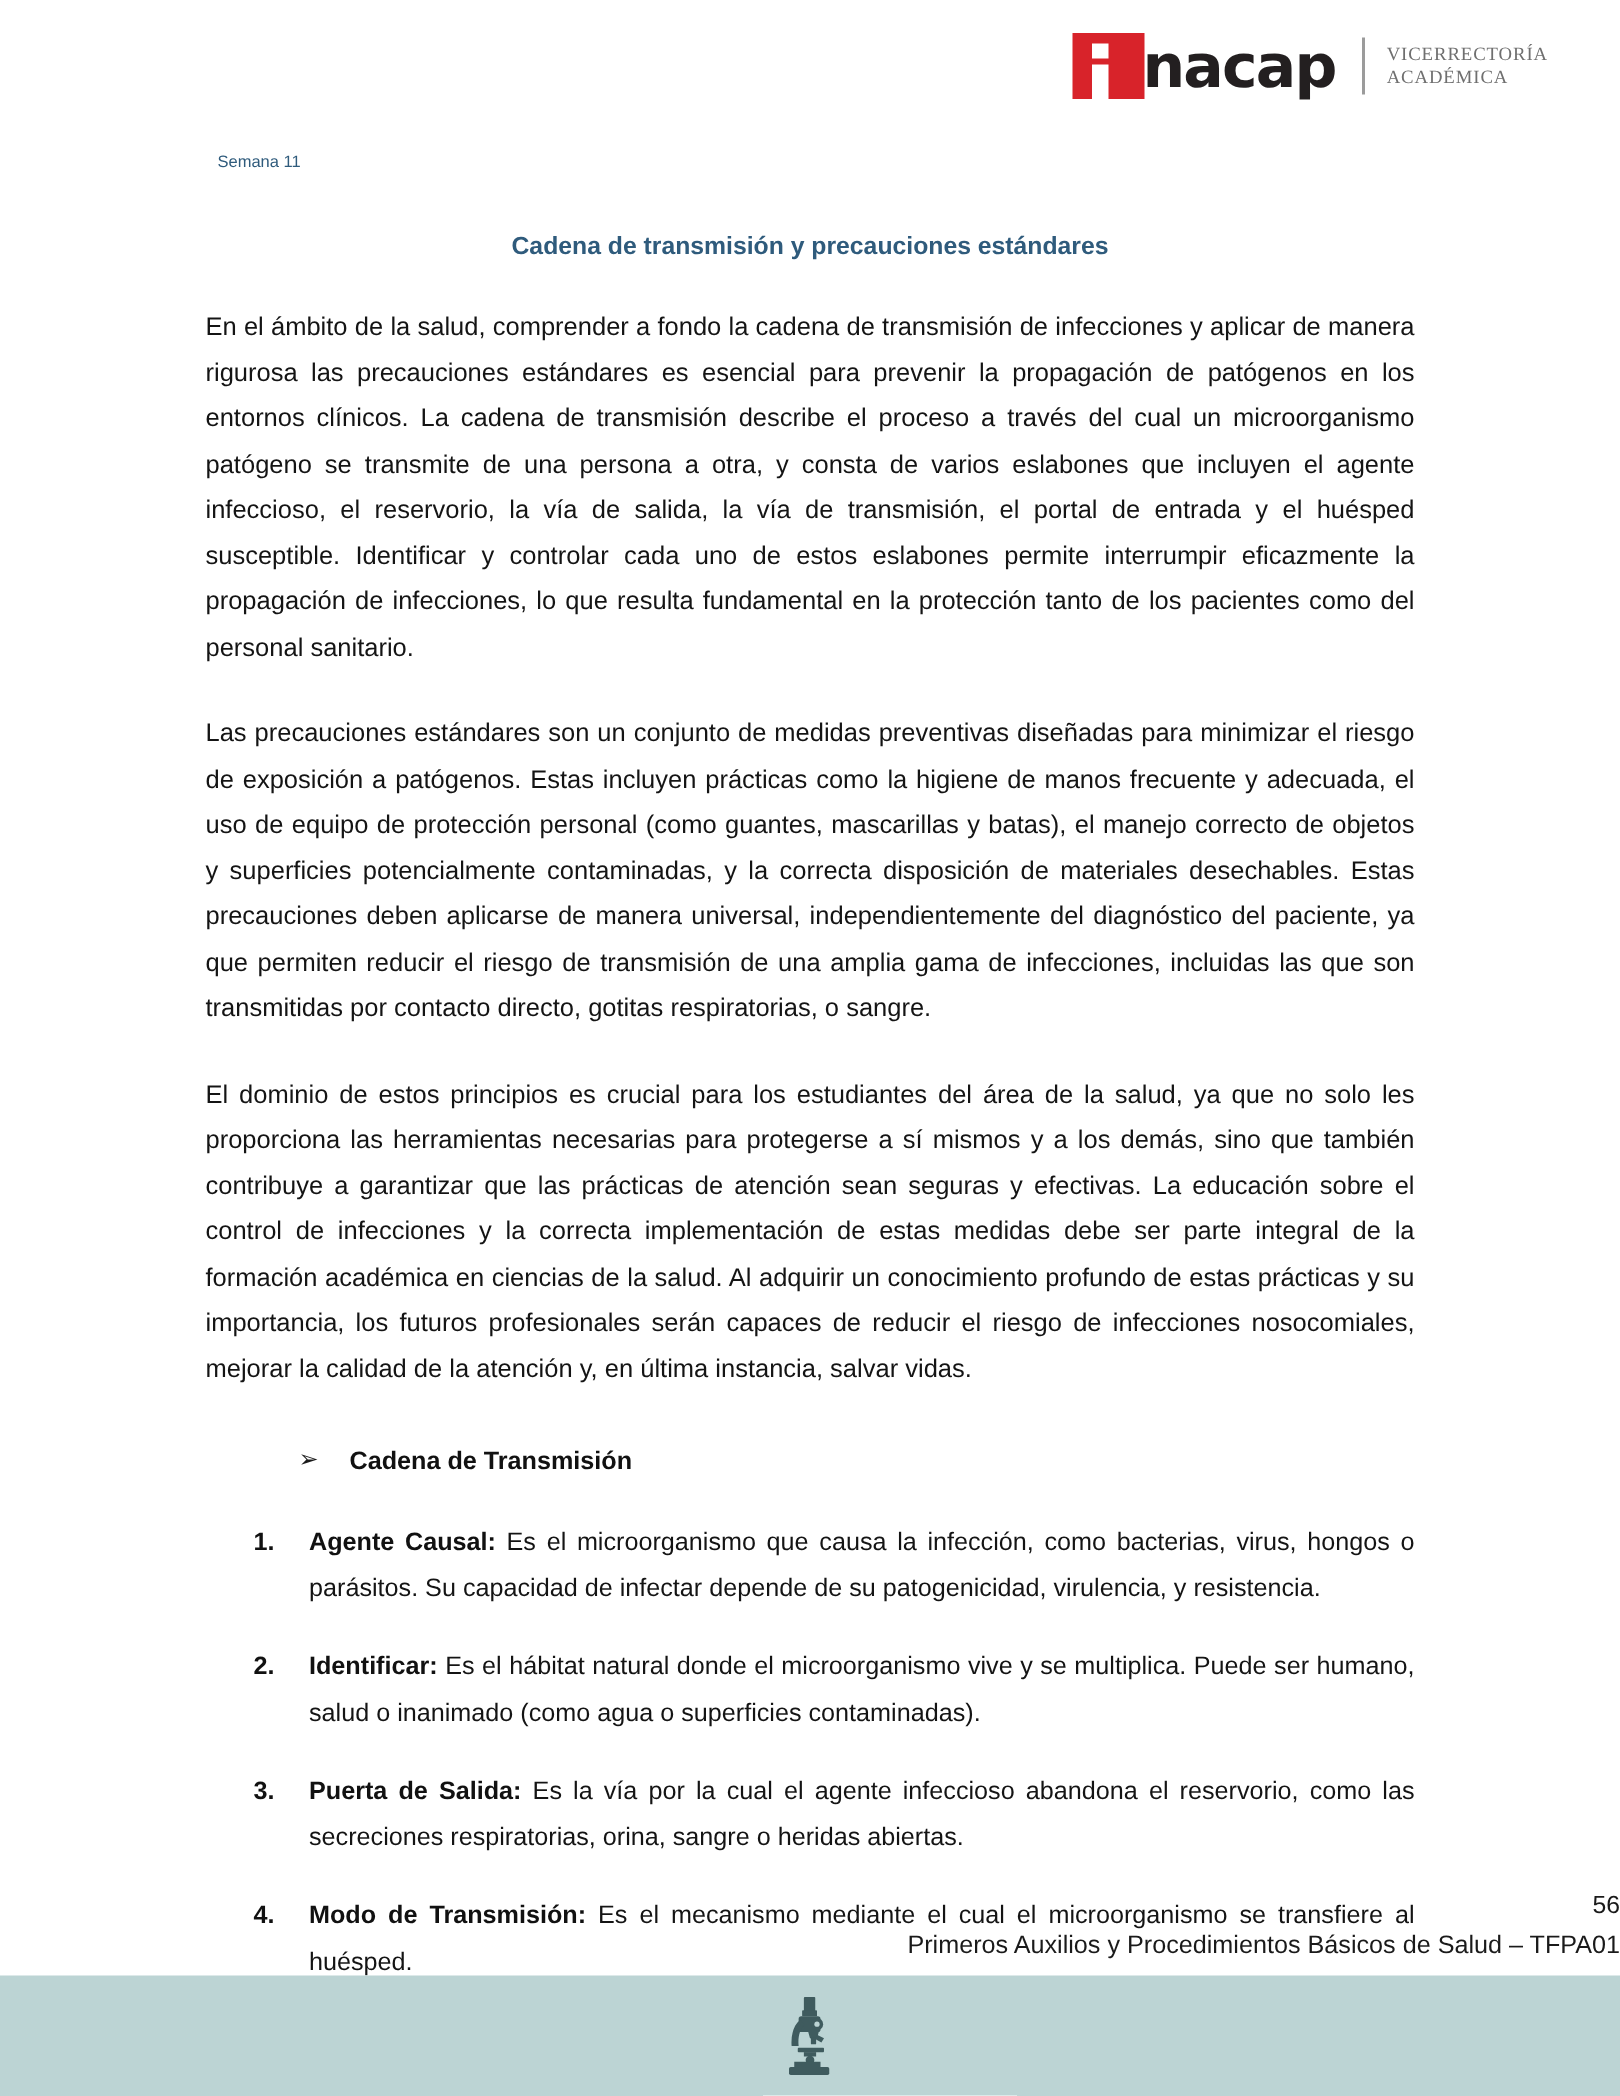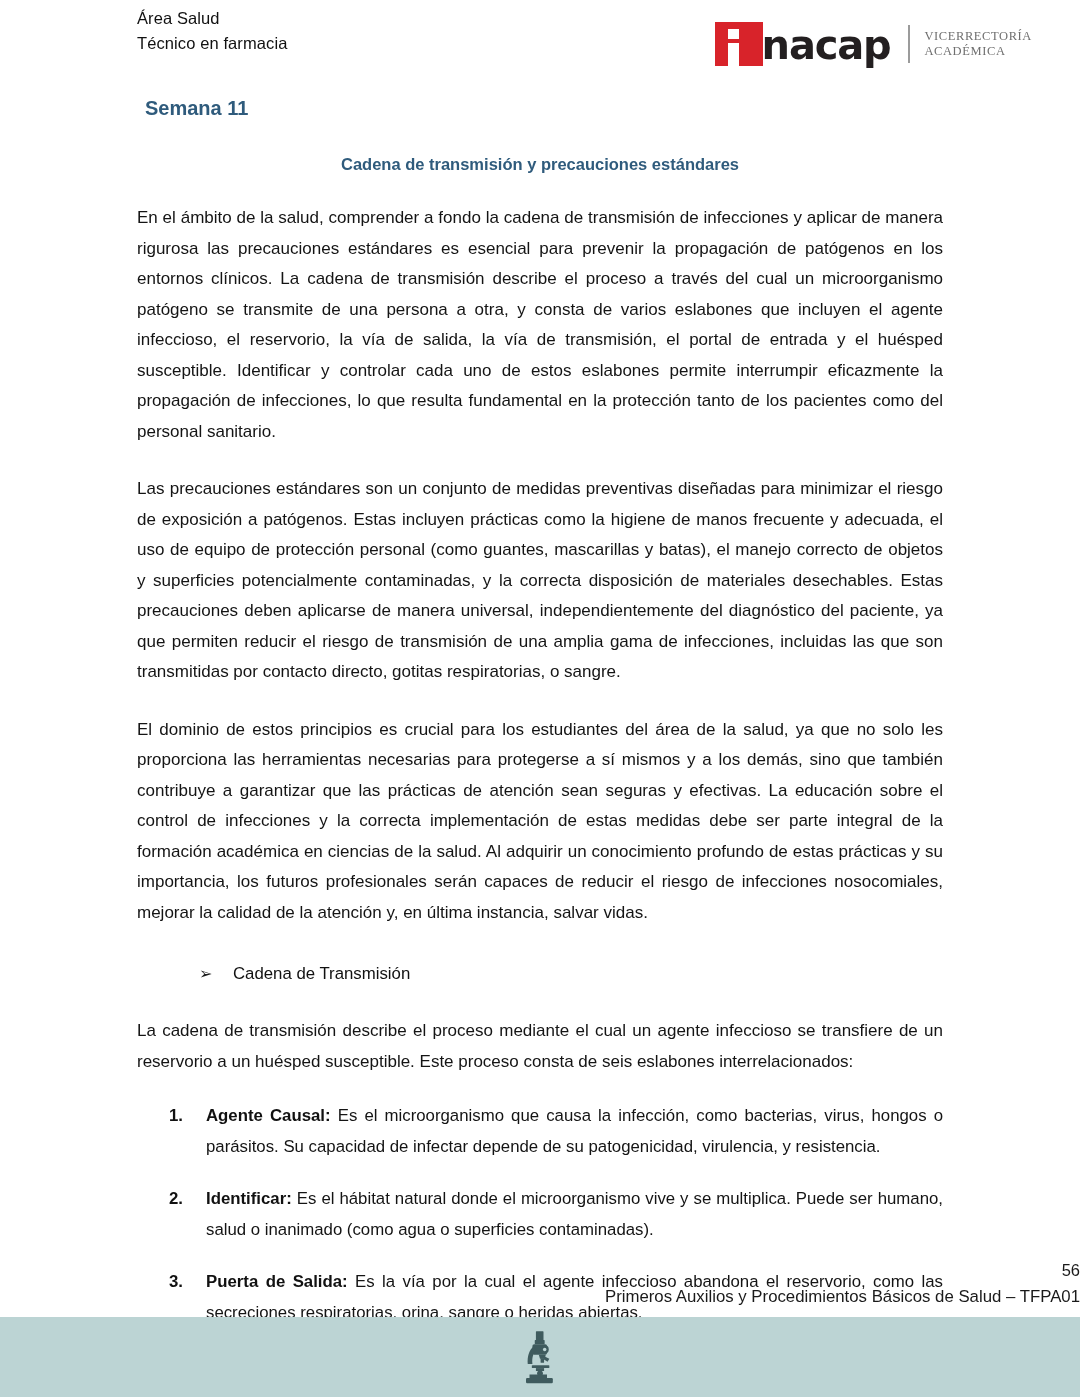--- a/index.html
+++ b/index.html
@@ -115,22 +115,22 @@
 
   .fuente {
     text-align: right;
     font-size: 16.5px;
     line-height: 24px;
     color: #1a1a1a;
     margin: 0 0 16px 0;
   }
 
   .h-week {
-    font-size: 20px;
-    font-weight: 700;
+    font-size: 11px;
+    font-weight: 400;
     color: #2f5b7c;
     margin: 0 0 0 8px;
     line-height: 24px;
   }
 
   .h-topic {
     font-size: 16.5px;
     font-weight: 700;
     color: #2f5b7c;
     text-align: center;
@@ -156,21 +156,21 @@
   }
   .arrow-glyph {
     flex: 0 0 auto;
     width: 34px;
     font-size: 16px;
     line-height: 30px;
     color: #1a1a1a;
   }
   .arrow-label {
     font-size: 16.8px;
-    font-weight: 400;
+    font-weight: 700;
     line-height: 30px;
     color: #111111;
   }
 
   
   ol.chain {
     list-style: none;
     margin: 24px 0 0 0;
     padding: 0;
   }
@@ -235,24 +235,20 @@
     height: 56px;
   }
 </style>
 </head>
 <body>
 
 <div class="page">
 
   <div class="header">
 
-    <div class="header-dept">
-      <div>Área Salud</div>
-      <div>Técnico en farmacia</div>
-    </div>
 
     <div class="logo">
       <div class="logo-mark"></div>
       <div class="logo-word">nacap</div>
       <div class="logo-sep"></div>
       <div class="logo-sub">
         <div>VICERRECTORÍA</div>
         <div>ACADÉMICA</div>
       </div>
     </div>
@@ -268,21 +264,20 @@
 
     <p class="body">En el ámbito de la salud, comprender a fondo la cadena de transmisión de infecciones y aplicar de manera rigurosa las precauciones estándares es esencial para prevenir la propagación de patógenos en los entornos clínicos. La cadena de transmisión describe el proceso a través del cual un microorganismo patógeno se transmite de una persona a otra, y consta de varios eslabones que incluyen el agente infeccioso, el reservorio, la vía de salida, la vía de transmisión, el portal de entrada y el huésped susceptible. Identificar y controlar cada uno de estos eslabones permite interrumpir eficazmente la propagación de infecciones, lo que resulta fundamental en la protección tanto de los pacientes como del personal sanitario.</p>
     <p class="body">Las precauciones estándares son un conjunto de medidas preventivas diseñadas para minimizar el riesgo de exposición a patógenos. Estas incluyen prácticas como la higiene de manos frecuente y adecuada, el uso de equipo de protección personal (como guantes, mascarillas y batas), el manejo correcto de objetos y superficies potencialmente contaminadas, y la correcta disposición de materiales desechables. Estas precauciones deben aplicarse de manera universal, independientemente del diagnóstico del paciente, ya que permiten reducir el riesgo de transmisión de una amplia gama de infecciones, incluidas las que son transmitidas por contacto directo, gotitas respiratorias, o sangre.</p>
     <p class="body">El dominio de estos principios es crucial para los estudiantes del área de la salud, ya que no solo les proporciona las herramientas necesarias para protegerse a sí mismos y a los demás, sino que también contribuye a garantizar que las prácticas de atención sean seguras y efectivas. La educación sobre el control de infecciones y la correcta implementación de estas medidas debe ser parte integral de la formación académica en ciencias de la salud. Al adquirir un conocimiento profundo de estas prácticas y su importancia, los futuros profesionales serán capaces de reducir el riesgo de infecciones nosocomiales, mejorar la calidad de la atención y, en última instancia, salvar vidas.</p>
 
     <div class="arrow-item">
       <span class="arrow-glyph">➢</span>
       <span class="arrow-label">Cadena de Transmisión</span>
     </div>
 
-    <p class="body">La cadena de transmisión describe el proceso mediante el cual un agente infeccioso se transfiere de un reservorio a un huésped susceptible. Este proceso consta de seis eslabones interrelacionados:</p>
 
     <ol class="chain">
 
       <li>
         <span class="li-num">1.</span>
         <span class="li-text"><b>Agente Causal:</b><span> Es el microorganismo que causa la infección, como bacterias, virus, hongos o parásitos. Su capacidad de infectar depende de su patogenicidad, virulencia, y resistencia.</span></span>
       </li>
 
       <li>
         <span class="li-num">2.</span>

